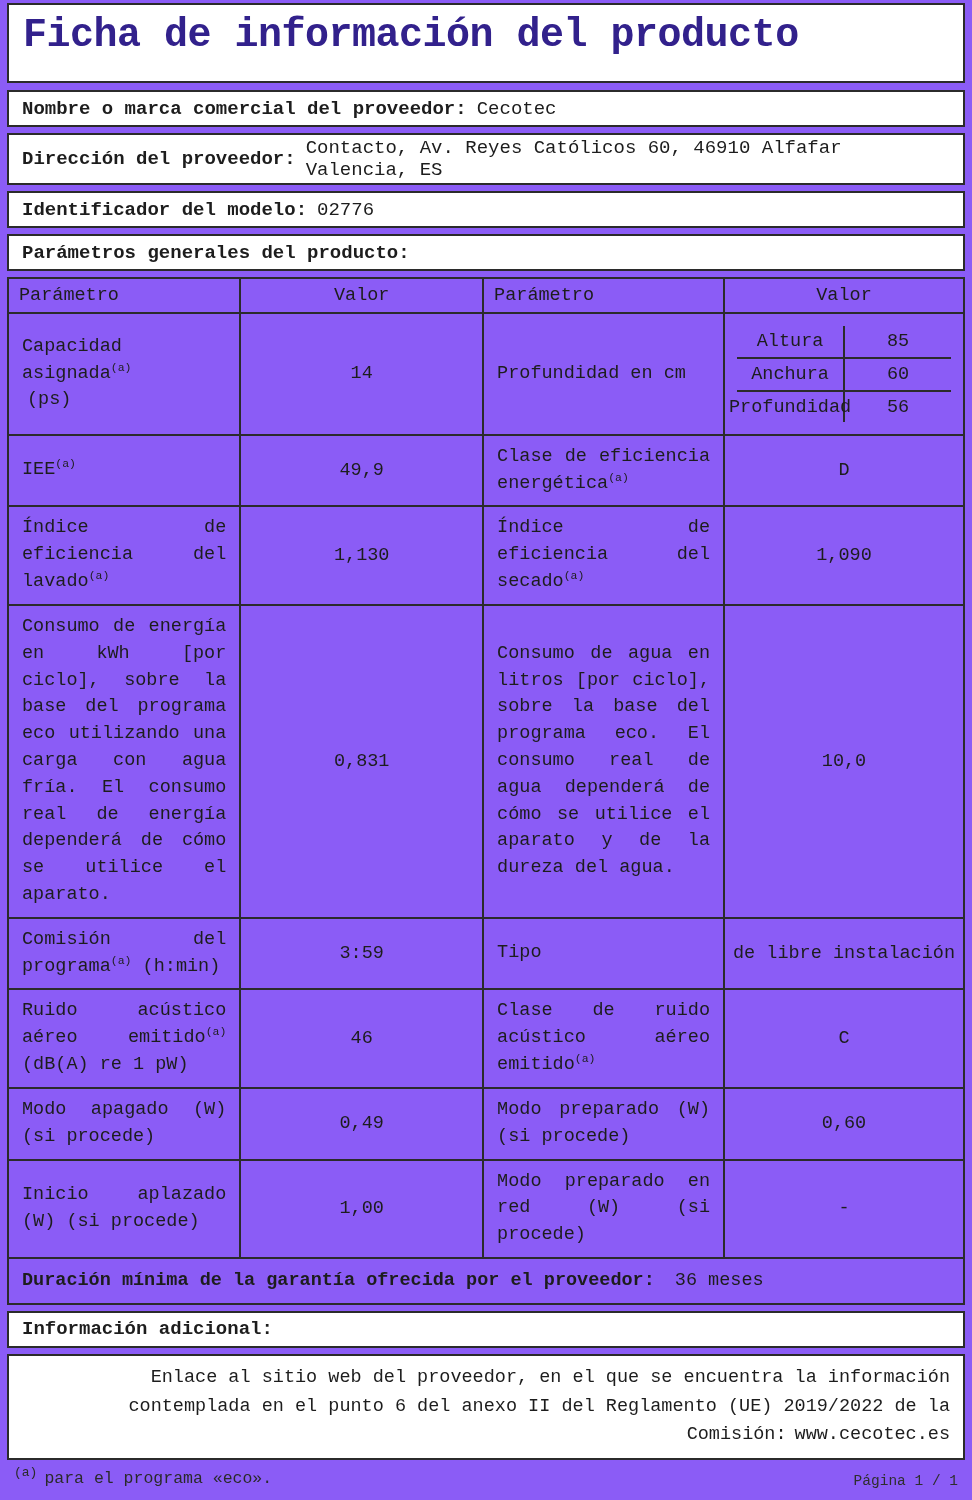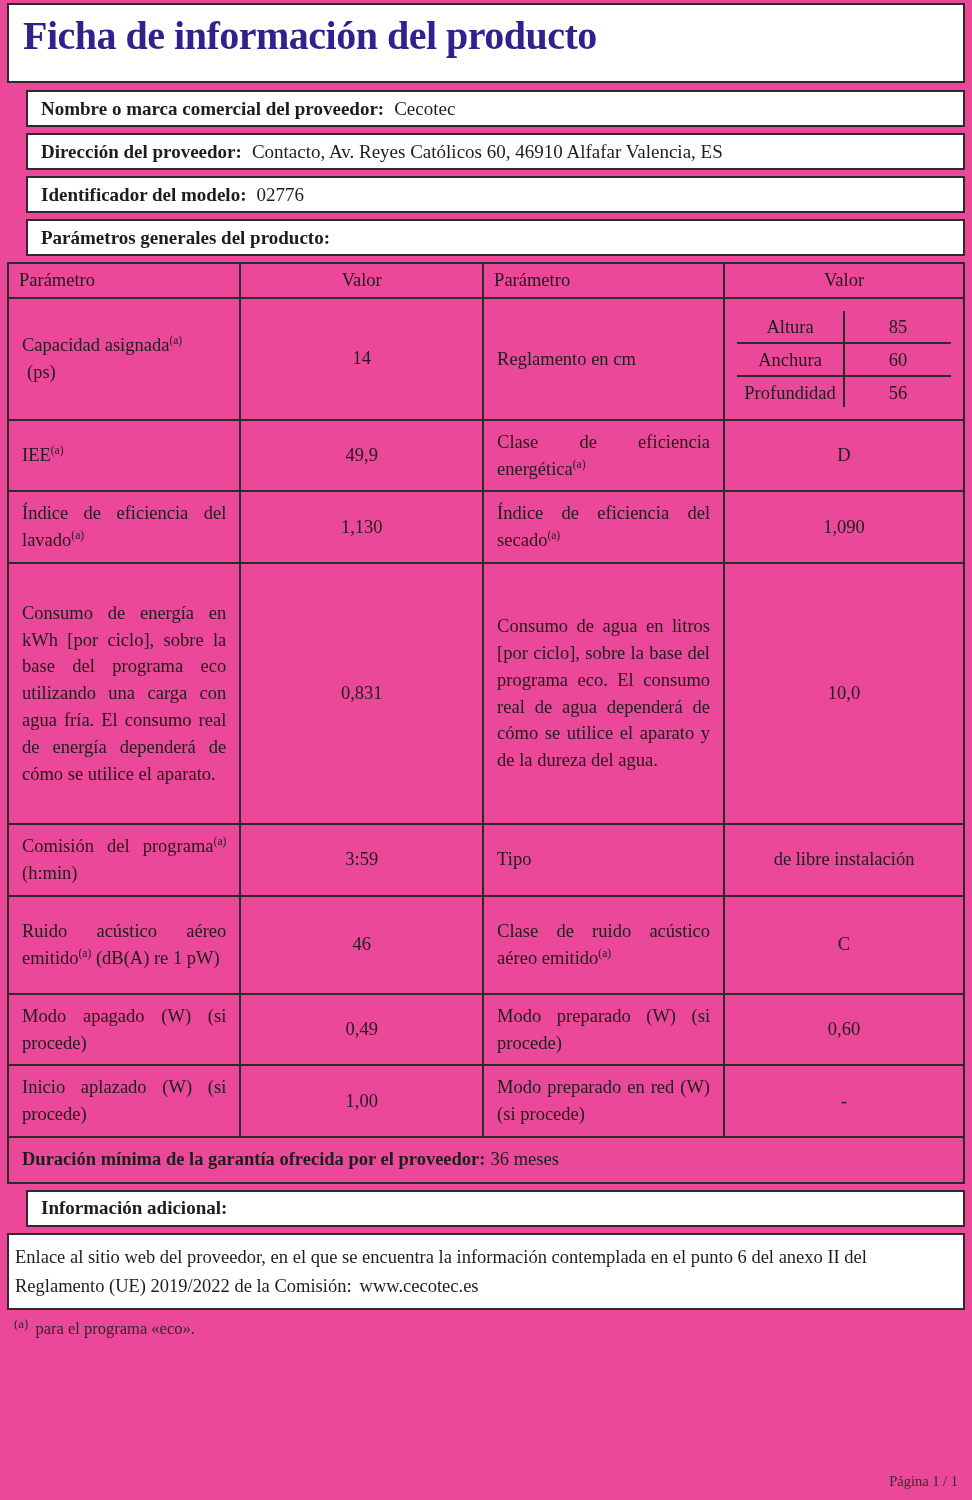--- a/index.html
+++ b/index.html
@@ -1,22 +1,22 @@
 <!DOCTYPE html>
 <html lang="es"><head>
 <meta charset="utf-8">
 <style>
   html,body{margin:0;padding:0;background:#ffffff;}
   .page{
     position:relative;
     width:972px;height:1500px;
-    background:#ec4899;
+    background:#8b5cf6;
     box-sizing:border-box;
     padding:3px 7px 0 7px;
-    font-family:Liberation Serif, serif;
+    font-family:Liberation Mono, monospace;
     color:#1d1d1d;
   }
   .box{
     border:2px solid #2b2b2b;
     box-sizing:border-box;
     margin-bottom:6px;
     background:#fff;
   }
   .title-box{padding:8px 14px 12px 14px;margin-bottom:7px;}
   .title-box h1{
@@ -28,21 +28,20 @@
   }
   .subtitle{
     margin:0;
     font-size:16.5px;line-height:1.5;color:#262626;
   }
   .info-row{
     min-height:37px;
     display:flex;align-items:center;
     padding:2px 13px;
     font-size:19px;
-    margin-left:19px;
   }
   .lbl{font-weight:bold;white-space:nowrap;}
   .val{margin-left:10px;}
   table.grid{
     width:100%;
     border-collapse:collapse;
     table-layout:fixed;
     margin-bottom:6px;
   }
   table.grid th, table.grid td{
@@ -78,25 +77,26 @@
   .dims > div{
     display:flex;justify-content:center;align-items:flex-start;
     padding-top:3px;
     font-size:18.5px;line-height:1.45;
     box-sizing:border-box;
     text-align:center;
   }
   .dims .dk{border-right:2px solid #2b2b2b;}
   .dims .bb{border-bottom:2px solid #2b2b2b;}
   td.war-cell{padding:4px 13px;font-size:19px;}
-  td.war-cell .val{margin-left:5px;text-align:center;}
+  td.war-cell .val{margin-left:20px;text-align:center;}
   .link-row{
-    padding:8px 6px;
+    padding:8px 13px;
     font-size:18.5px;line-height:1.55;
     min-height:68px;
+    text-align:right;
   }
   .linkval{margin-left:8px;}
   .footnote{
     margin:9px 0 0 7px;
     font-size:16.5px;color:#2a2a2a;
   }
   .footnote sup{font-size:13px;margin-right:7px;}
   .pagenum{
     position:absolute;
     top:1473px;right:14px;
@@ -147,21 +147,21 @@
       <th class="h-valor">Valor</th>
     </tr>
 
     <tr class="r0">
       <td class="param">
         <span>Capacidad asignada</span><sup>(a)</sup><br>
         <span class="ps">(ps)</span>
       </td>
       <td class="value">14</td>
       <td class="param">
-        <span>Reglamento en cm</span>
+        <span>Profundidad en cm</span>
       </td>
       <td class="dims-cell">
         <div class="dims">
           <div class="dk bb">Altura</div>
           <div class="dv bb">85</div>
           <div class="dk bb">Anchura</div>
           <div class="dv bb">60</div>
           <div class="dk">Profundidad</div>
           <div class="dv">56</div>
         </div>

